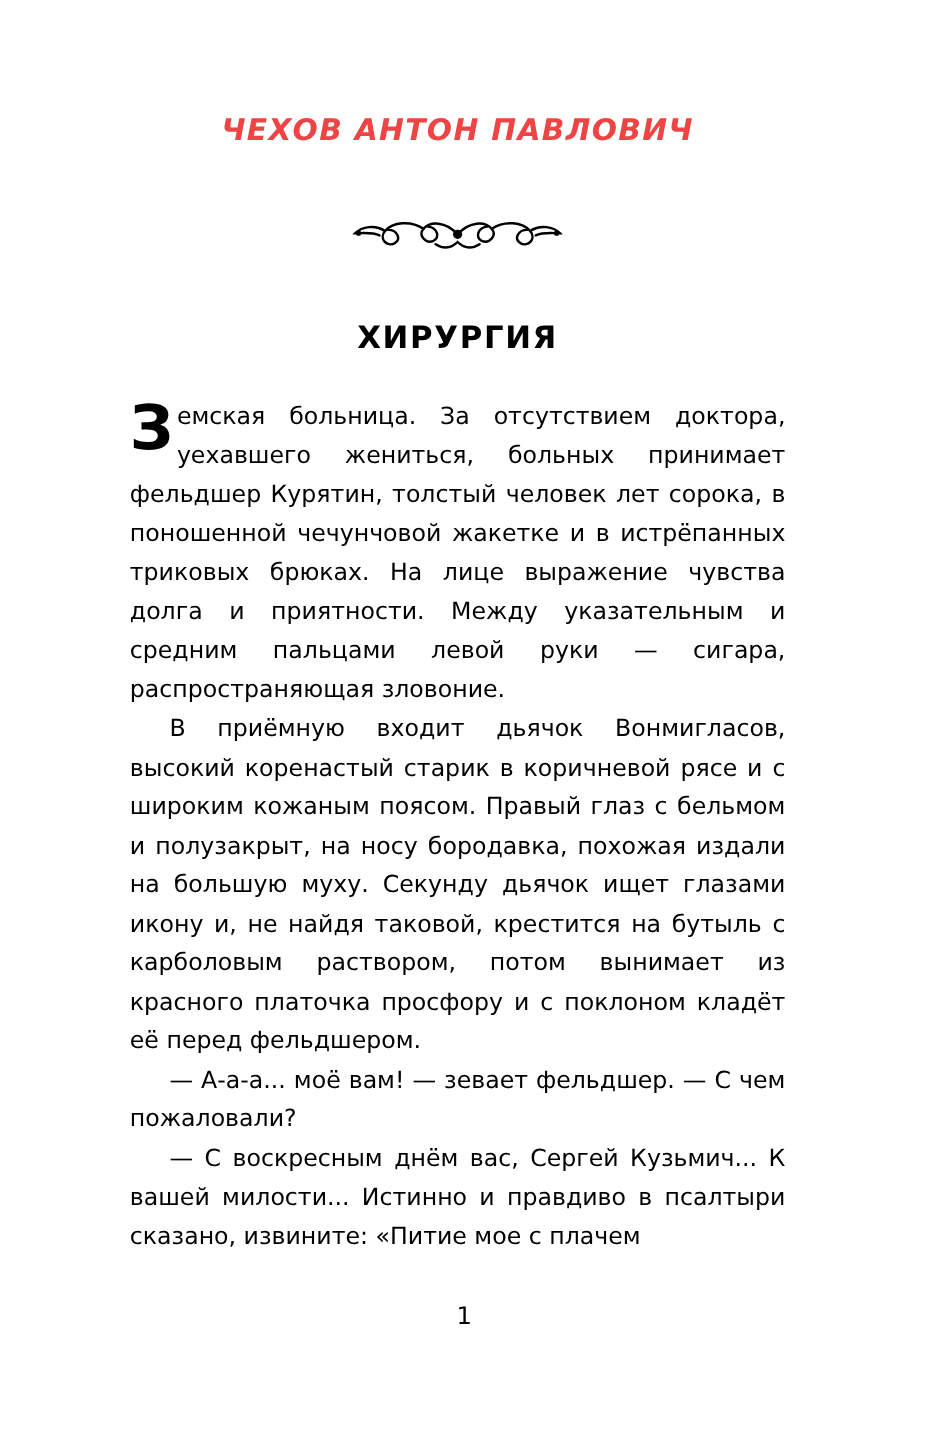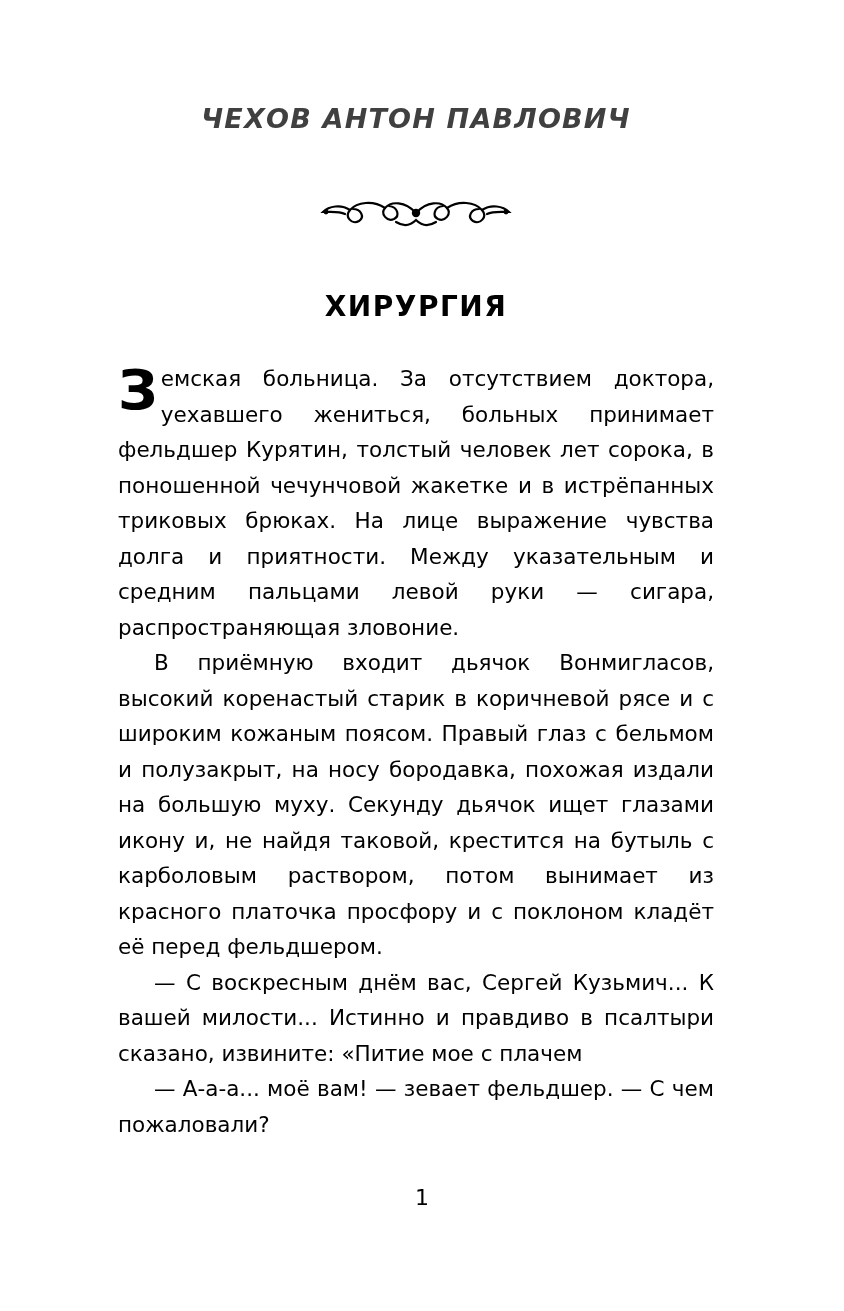--- a/index.html
+++ b/index.html
@@ -24,21 +24,21 @@
   }
   .author {
     text-align: center;
     font-family: "DejaVu Sans", sans-serif;
     font-weight: bold;
     font-style: italic;
     font-size: 27px;
     letter-spacing: 1.2px;
     margin: 0;
     padding-top: 8px;
-    color: #404040;
+    color: #ef4444;
   }
   .ornament-wrap {
     text-align: center;
     margin-top: 58px;
     height: 48px;
   }
   .ornament-wrap svg {
     display: inline-block;
   }
   .story-title {
@@ -107,18 +107,18 @@
       <circle cx="25" cy="20" r="2.4" fill="#000"></circle>
       <circle cx="205" cy="20" r="2.4" fill="#000"></circle>
     </svg>
   </div>
 
   <h2 class="story-title">ХИРУРГИЯ</h2>
 
   <div class="body-text">
     <p class="first"><span class="dropcap">З</span><span>емская больница. За отсутствием доктора, уехавшего жениться, больных принимает фельдшер Курятин, толстый человек лет сорока, в поношенной чечунчовой жакетке и в истрёпанных триковых брюках. На лице выражение чувства долга и приятности. Между указательным и средним пальцами левой руки — сигара, распространяющая зловоние.</span></p>
     <p>В приёмную входит дьячок Вонмигласов, высокий коренастый старик в коричневой рясе и с широким кожаным поясом. Правый глаз с бельмом и полузакрыт, на носу бородавка, похожая издали на большую муху. Секунду дьячок ищет глазами икону и, не найдя таковой, крестится на бутыль с карболовым раствором, потом вынимает из красного платочка просфору и с поклоном кладёт её перед фельдшером.</p>
+    <p>— А-а-а... моё вам! — зевает фельдшер. — С чем пожаловали?</p>
     <p>— С воскресным днём вас, Сергей Кузьмич... К вашей милости... Истинно и правдиво в псалтыри сказано, извините: «Питие мое с плачем</p>
-    <p>— А-а-а... моё вам! — зевает фельдшер. — С чем пожаловали?</p>
   </div>
 
   <div class="page-number">1</div>
 </div>
 
 </body></html>

